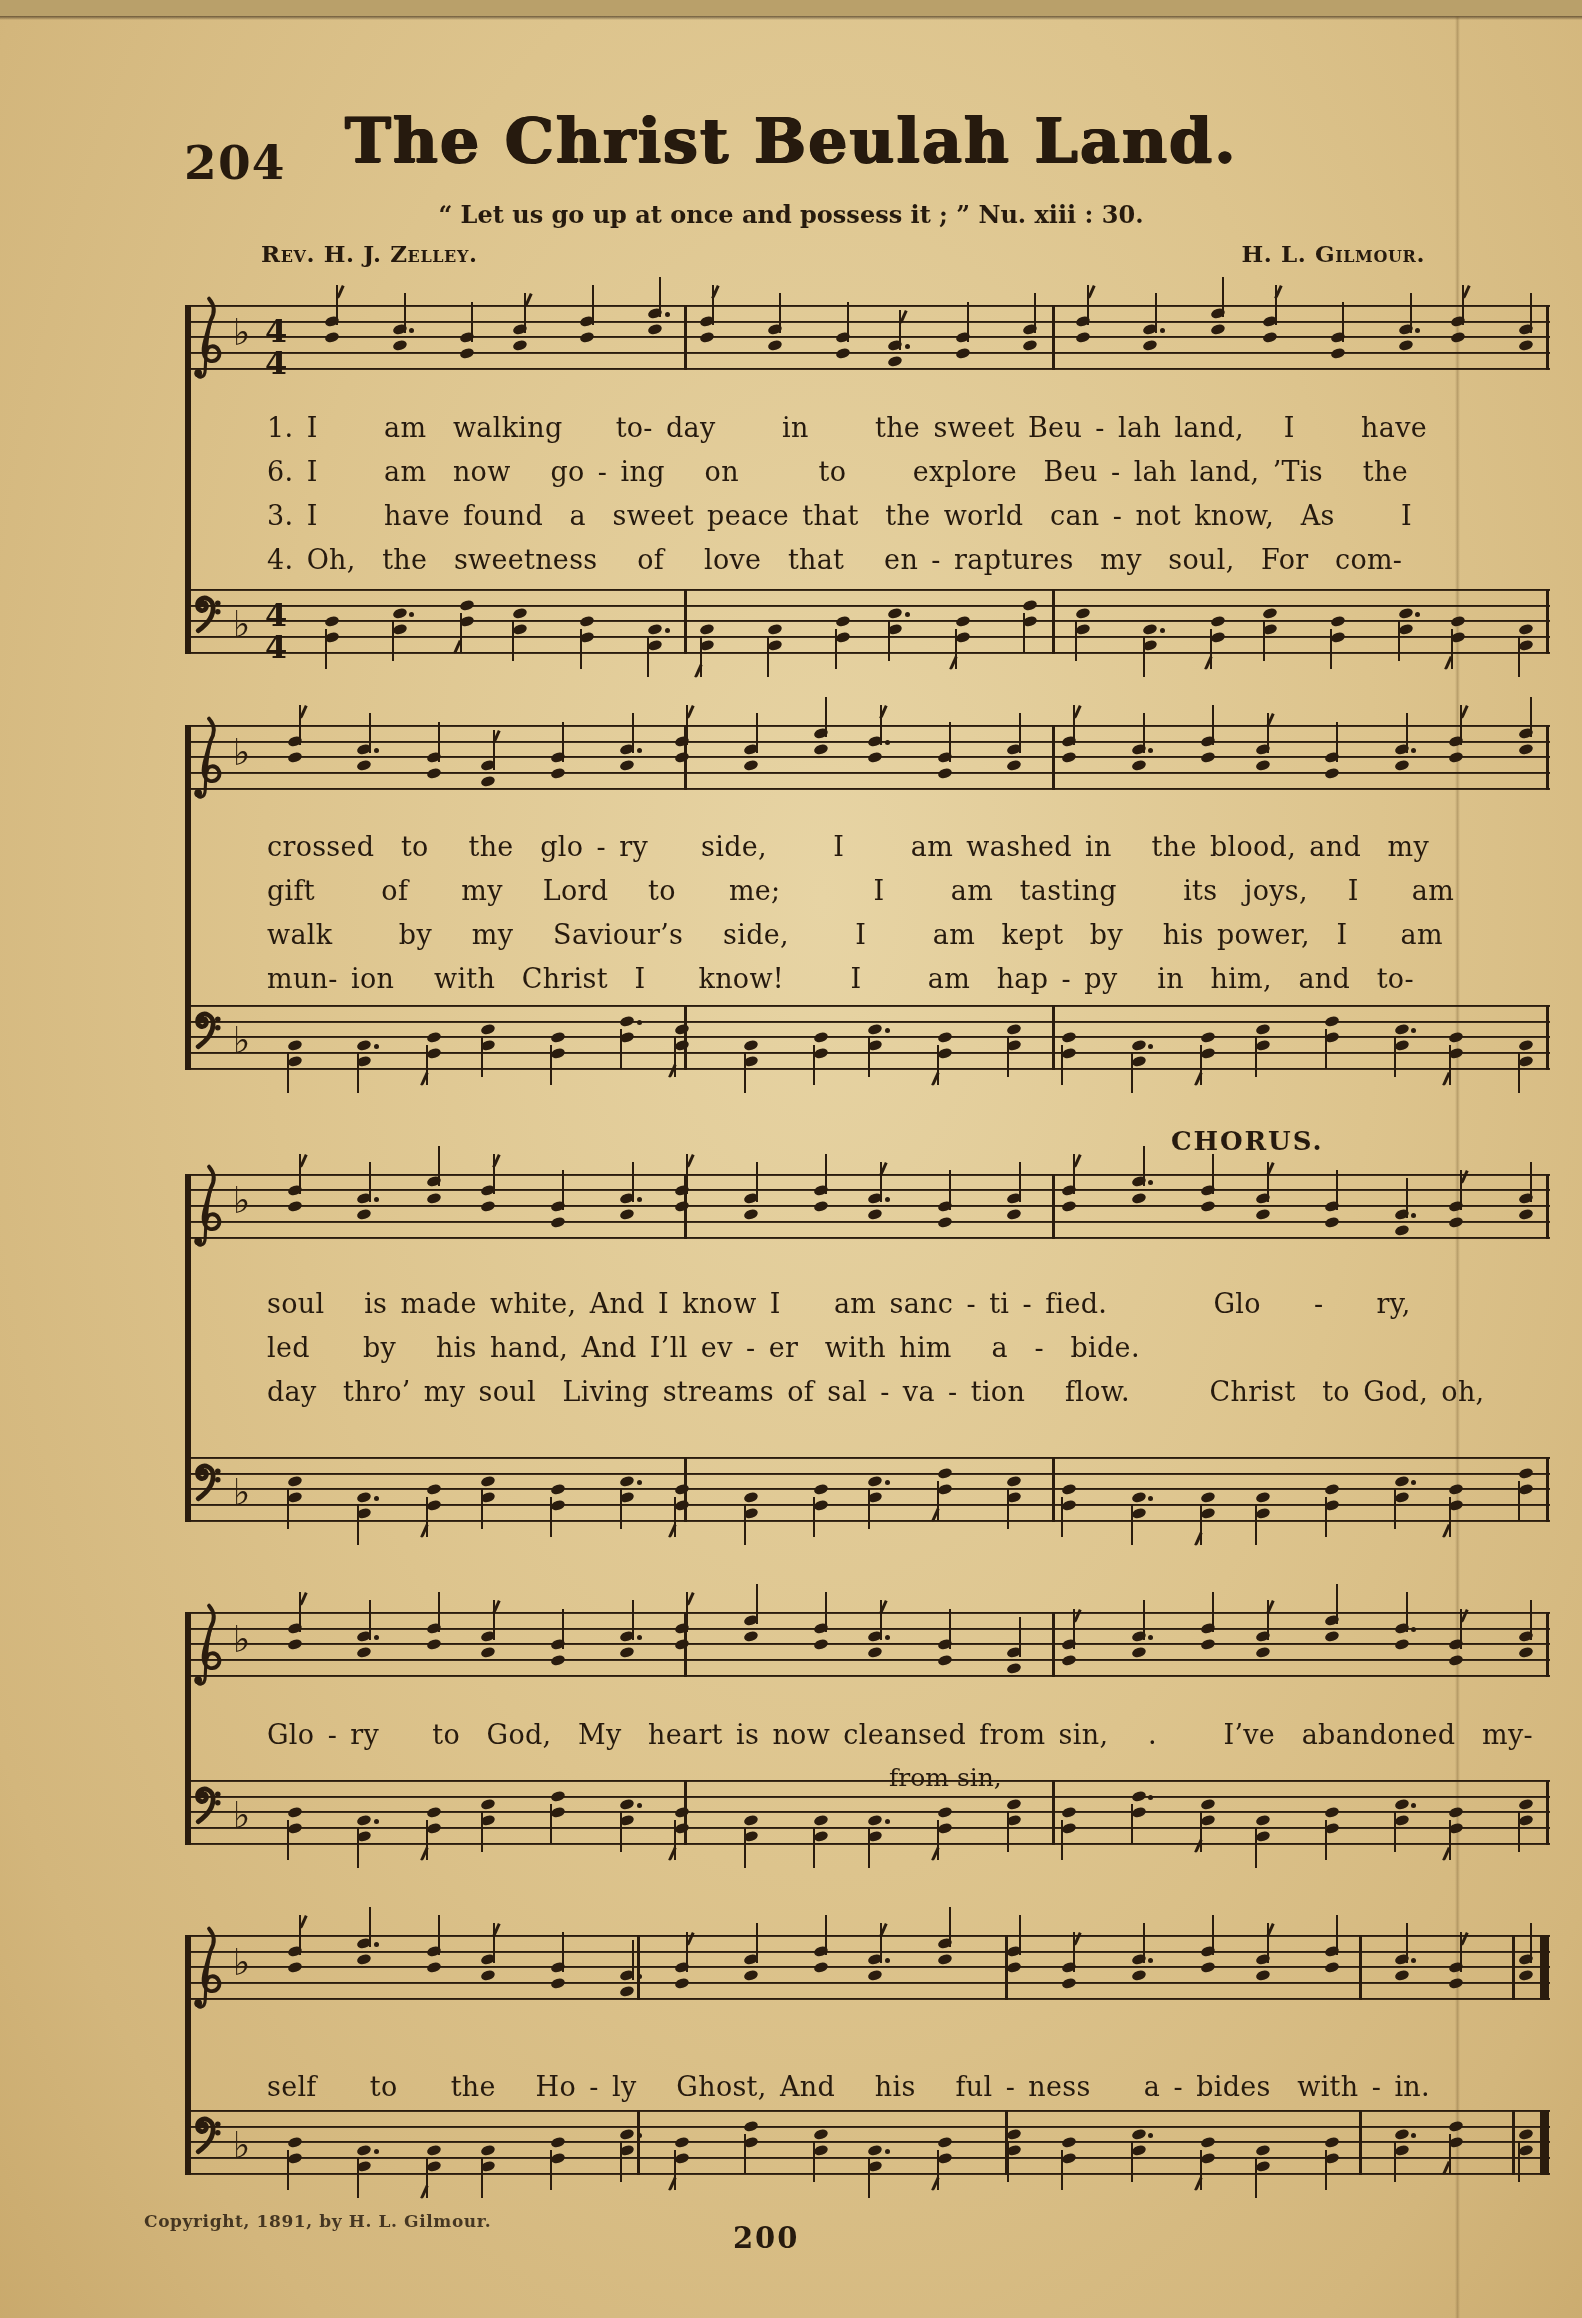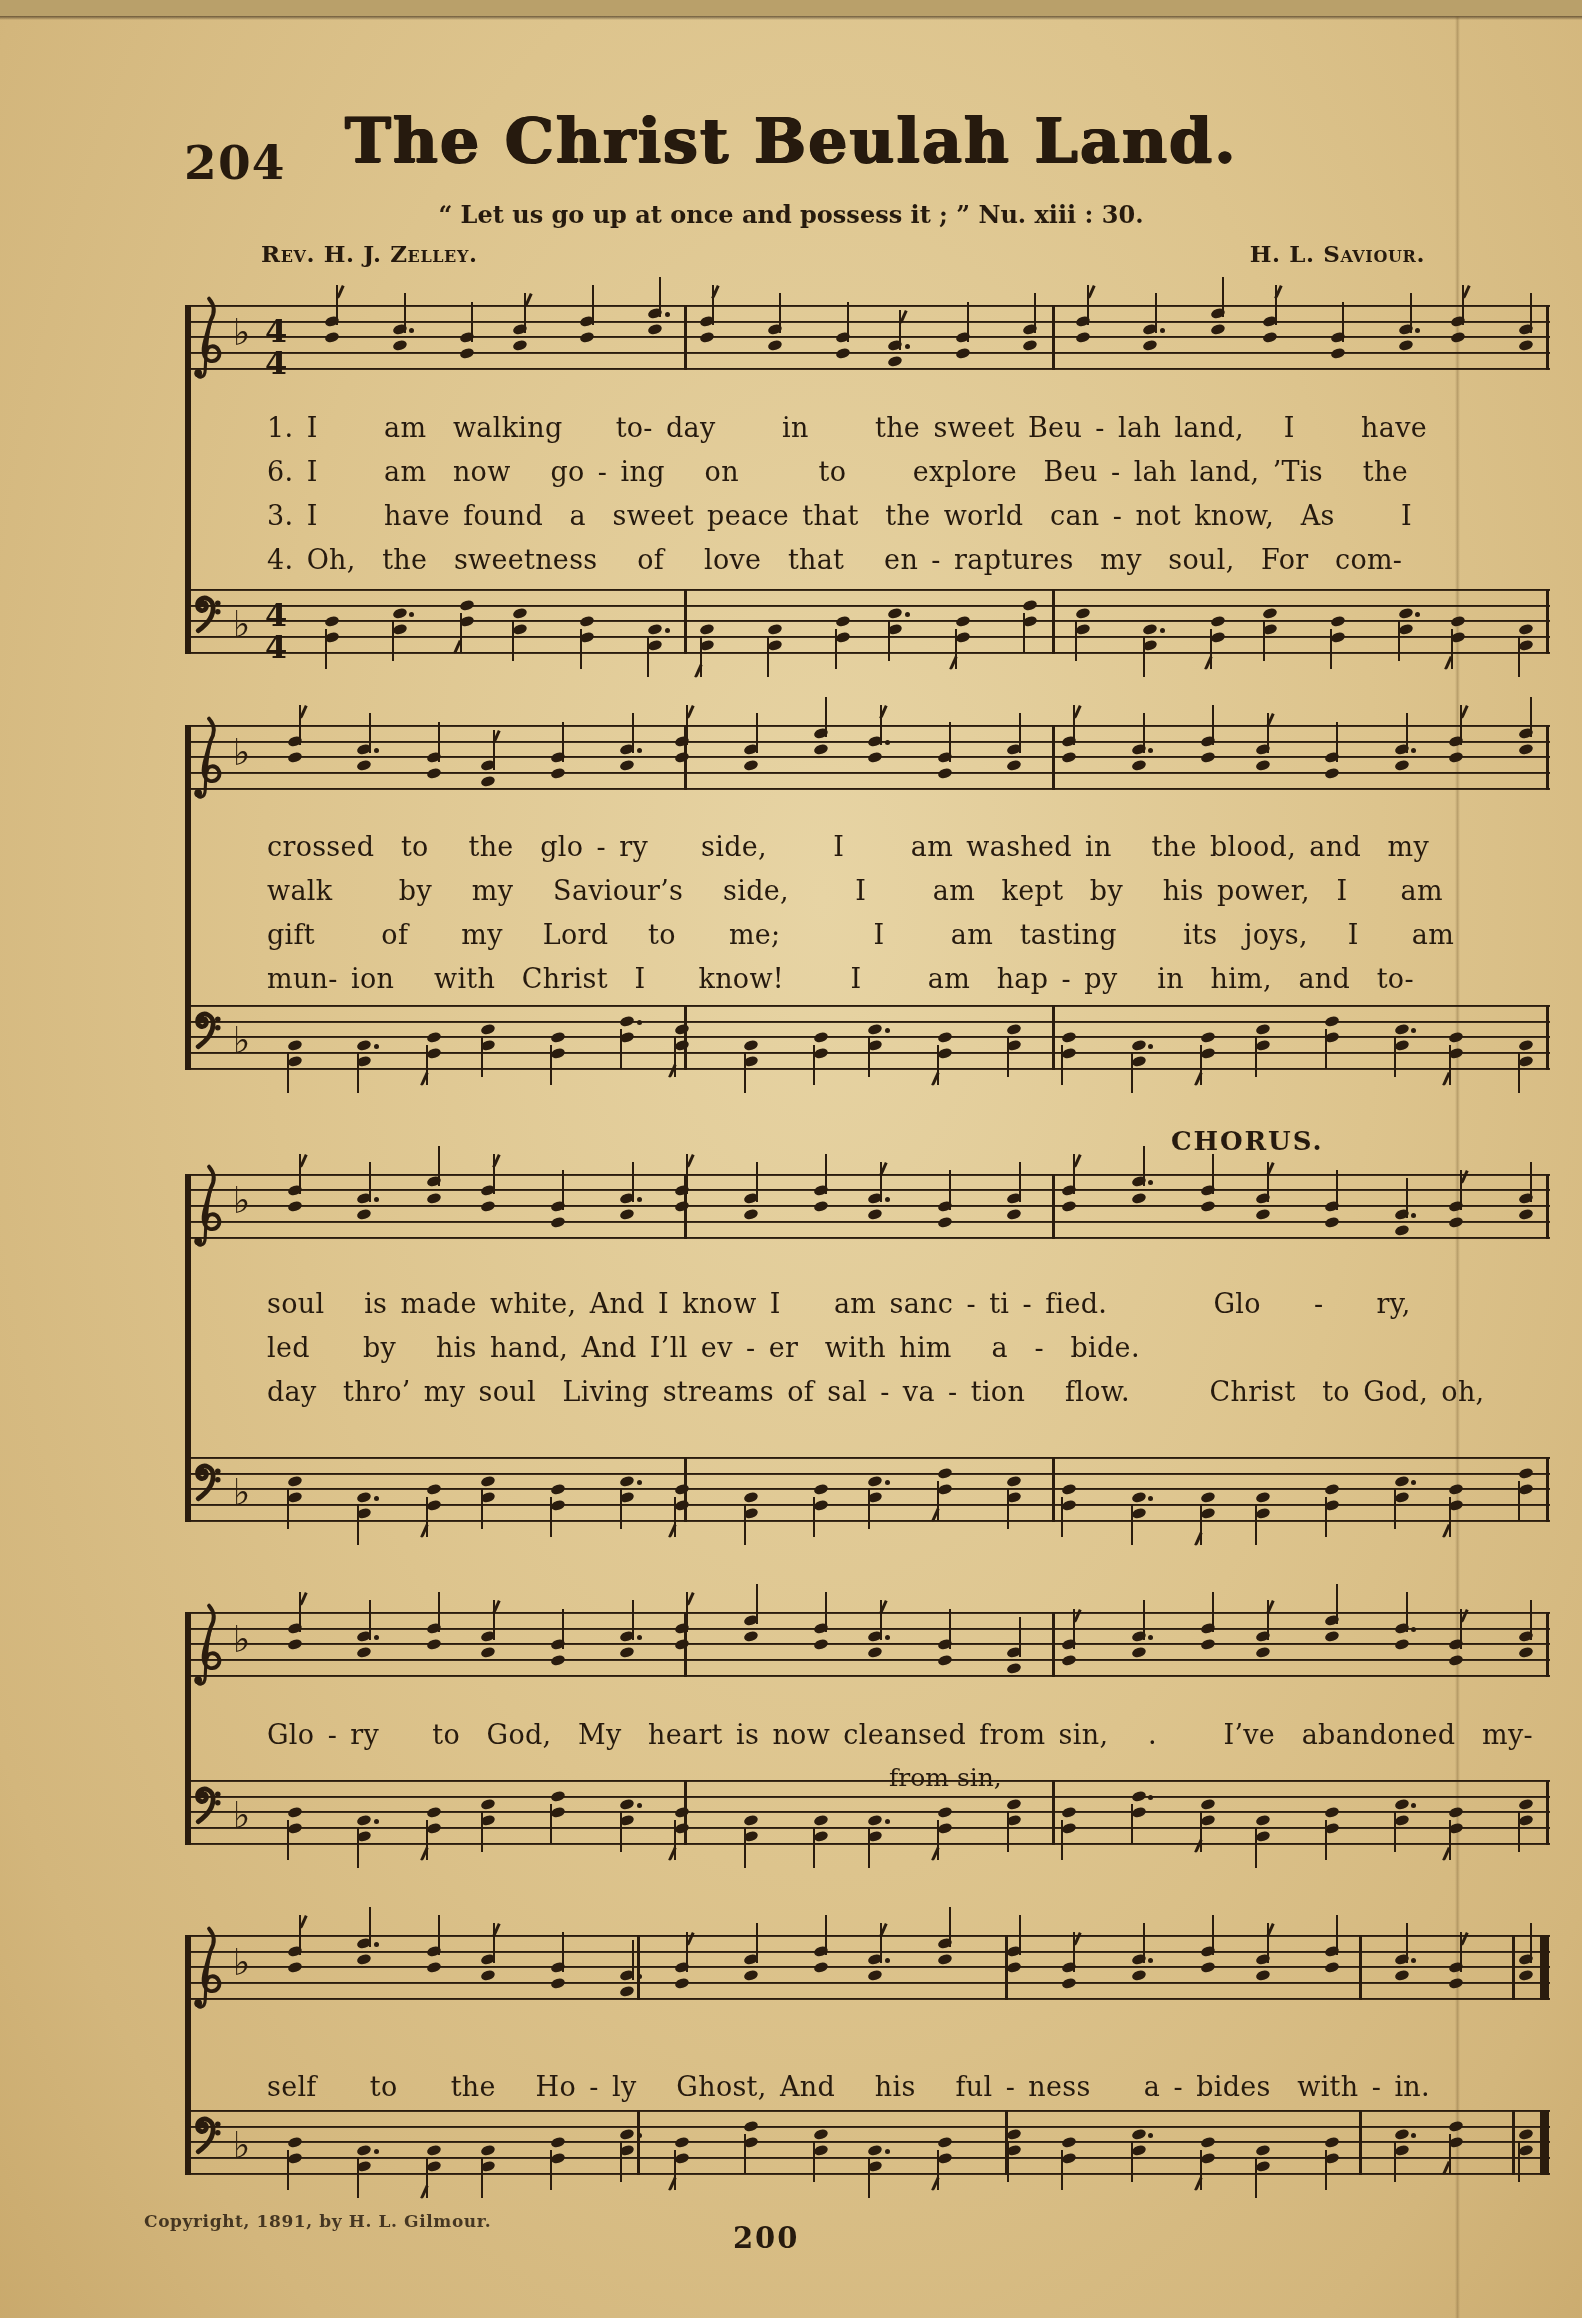--- a/index.html
+++ b/index.html
@@ -96,21 +96,21 @@
 </head>
 <body>
 
 <div class="page">
   <div class="crease"></div>
 
   <div class="hymn-number">204</div>
   <div class="title">The Christ Beulah Land.</div>
   <div class="scripture">“ Let us go up at once and possess it ; ”  Nu.  xiii : 30.</div>
   <div class="byline-left">Rev. H. J. Zelley.</div>
-  <div class="byline-right">H. L. Saviour.</div>
+  <div class="byline-right">H. L. Gilmour.</div>
 
   <div class="system" id="sys1">
     <div class="bracket"></div>
     <div class="staff treble">
       <div class="clefbox">
         <svg class="clef" width="35" height="87" viewBox="0 0 40 112">
           <g fill="none" stroke="#2a1c0e" stroke-width="5" stroke-linecap="round">
             <path d="M22 6 C29 14 30 24 24 34 L17 60 C13 74 15 84 23 86 C32 88 38 80 34 72 C30 65 20 66 19 74"></path>
             <path d="M24 34 C21 46 19 62 18 78 L17 98 C17 108 7 110 6 102" stroke-width="4"></path>
           </g>
@@ -378,22 +378,22 @@
         <div class="flag" style="left: 1276px; top: -20px;"></div>
         <div class="nh" style="left: 1332px; top: 3.7px;"></div>
         <div class="nh" style="left: 1332px; top: 20px;"></div>
         <div class="stem" style="left: 1343px; top: -28px; height: 40px;"></div>
         <div class="barline" style="left: 497px;"></div>
         <div class="barline" style="left: 865px;"></div>
         <div class="barline" style="left: 1359px;"></div>
       </div>
     <div class="lyrics">
       <div class="lyric-line">crossed  to   the  glo - ry    side,     I     am washed in   the blood, and  my</div>
+      <div class="lyric-line">gift     of    my   Lord   to    me;       I     am  tasting     its  joys,   I    am</div>
       <div class="lyric-line">walk     by   my   Saviour’s   side,     I     am  kept  by   his power,  I    am</div>
-      <div class="lyric-line">gift     of    my   Lord   to    me;       I     am  tasting     its  joys,   I    am</div>
       <div class="lyric-line">mun- ion   with  Christ  I    know!     I     am  hap - py   in  him,  and  to-</div>
     </div>
     <div class="staff bass">
       <div class="clefbox" style="top:3.7px">
         <svg class="clef" width="32" height="44" viewBox="0 0 40 56">
           <path d="M10 48 C24 38 30 28 29 17 C28 8 19 4 13 8 C8 11 8 20 13 22 C18 24 23 18 19 13" fill="none" stroke="#2a1c0e" stroke-width="6" stroke-linecap="round"></path>
           <circle cx="14" cy="13" r="5" fill="#2a1c0e"></circle>
           <circle cx="35" cy="13" r="3.5" fill="#2a1c0e"></circle>
           <circle cx="35" cy="24" r="3.5" fill="#2a1c0e"></circle>
         </svg>

